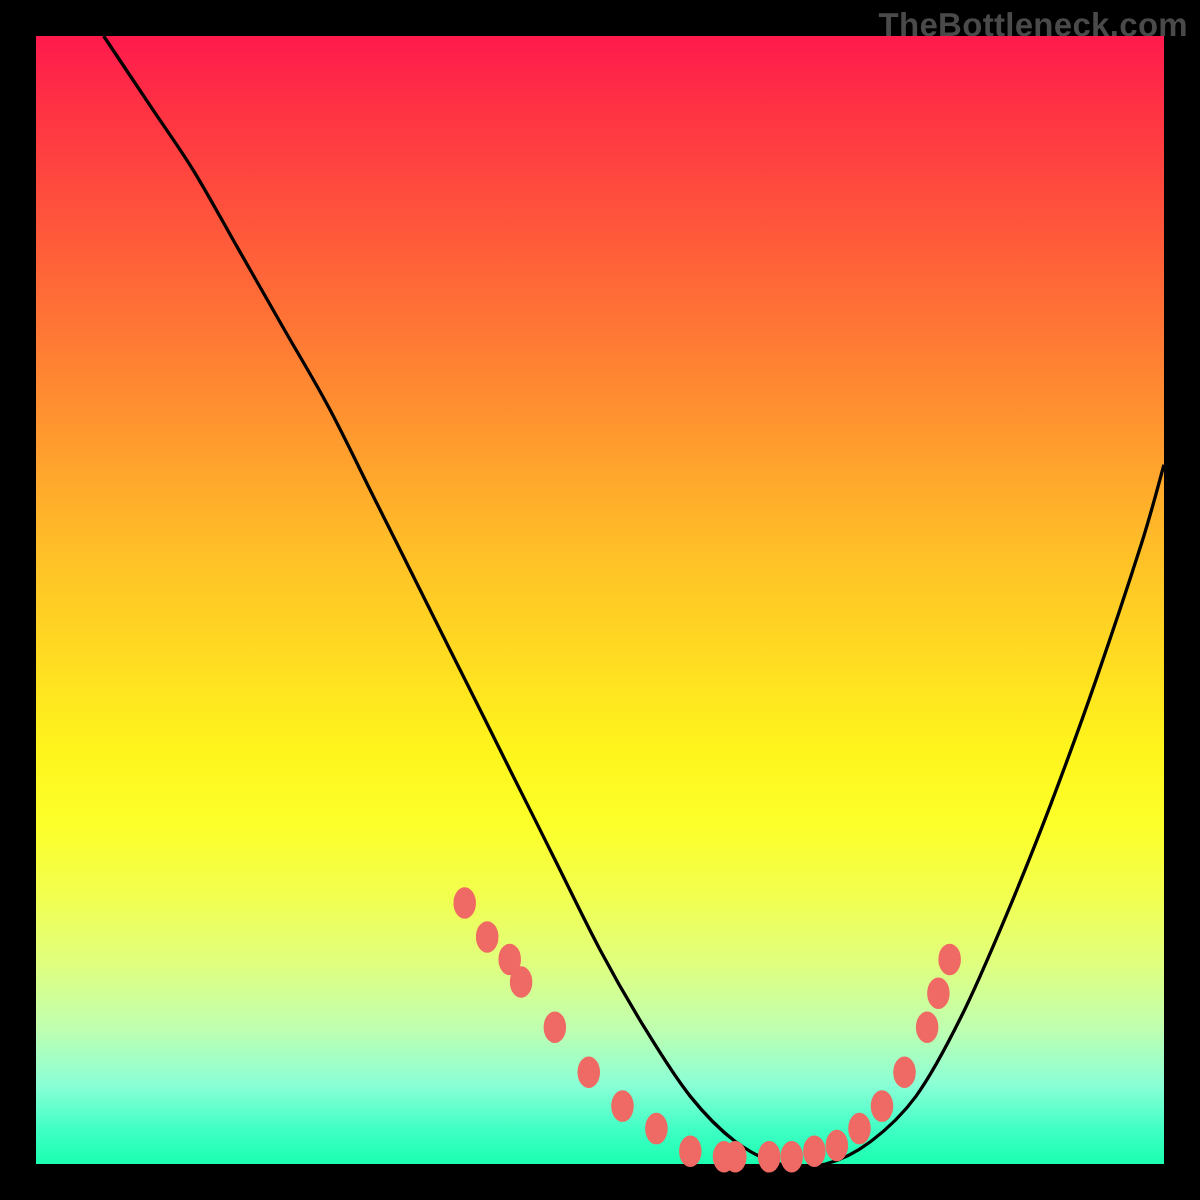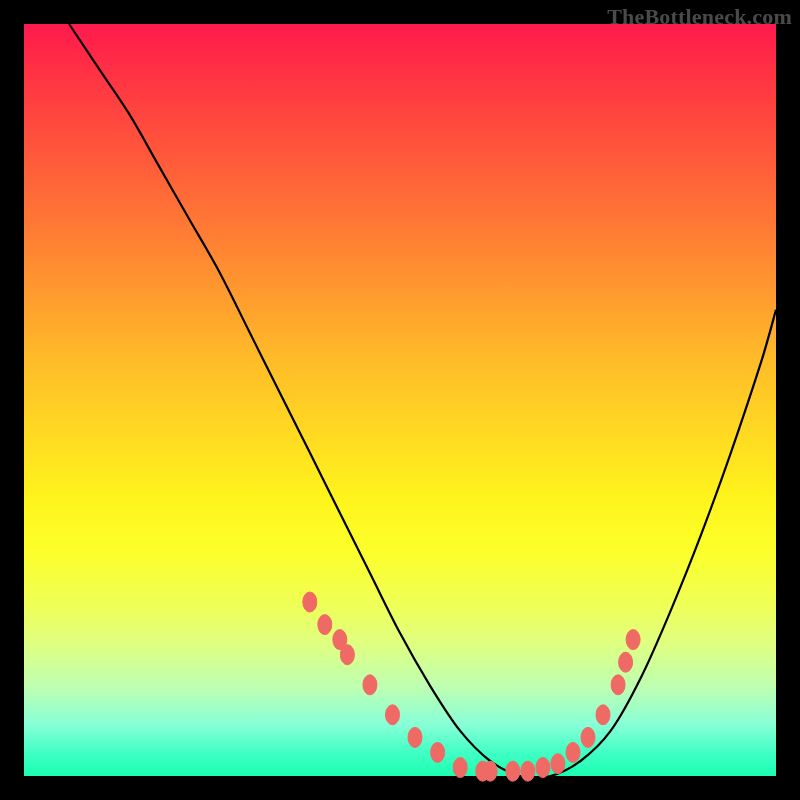--- a/index.html
+++ b/index.html
@@ -35,21 +35,21 @@
       #1affb0 100%);
   }
   .watermark {
     position: absolute;
     top: 4px;
     right: 8px;
     color: #4a4a4a;
     font-size: 22px;
     font-weight: 600;
     letter-spacing: 0.2px;
-    font-family: Liberation Serif, serif;
+    font-family: Liberation Sans, sans-serif;
     user-select: none;
   }
   svg.curve {
     position: absolute;
     left: 0;
     top: 0;
     width: 752px;
     height: 752px;
     overflow: visible;
   }

